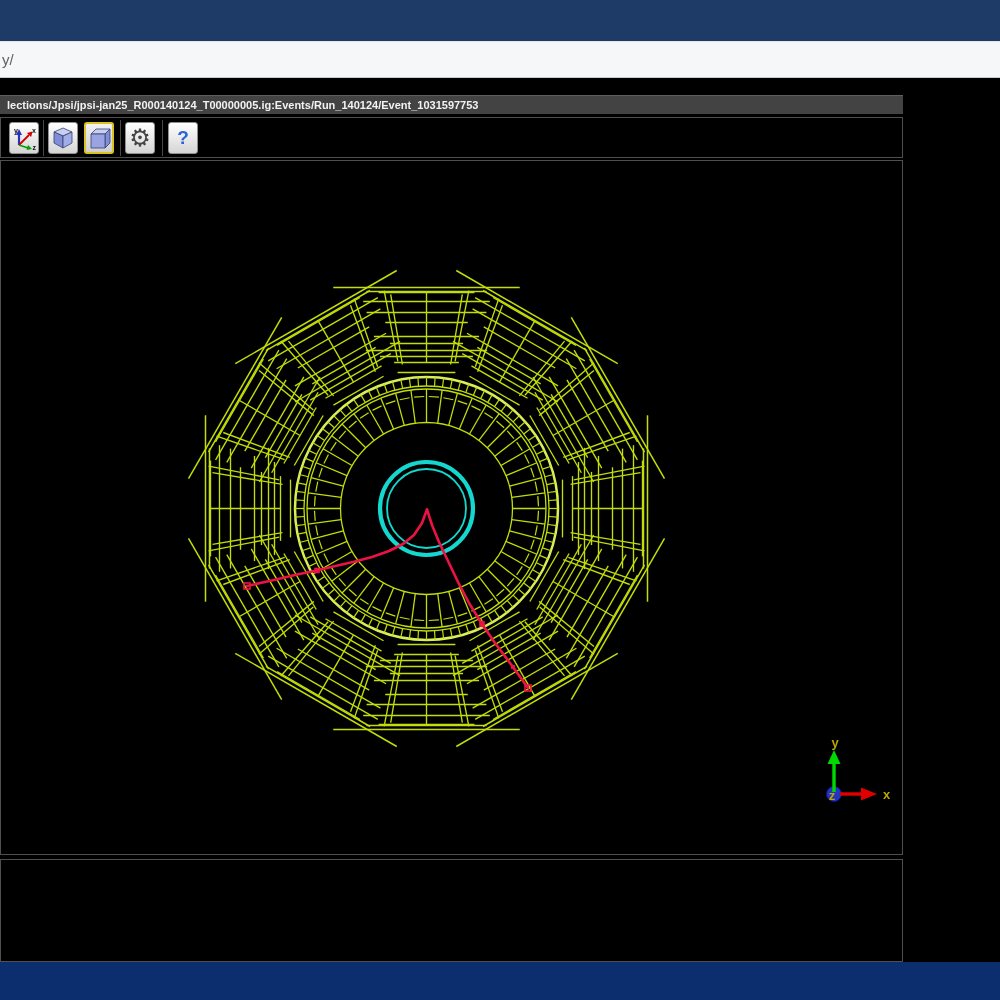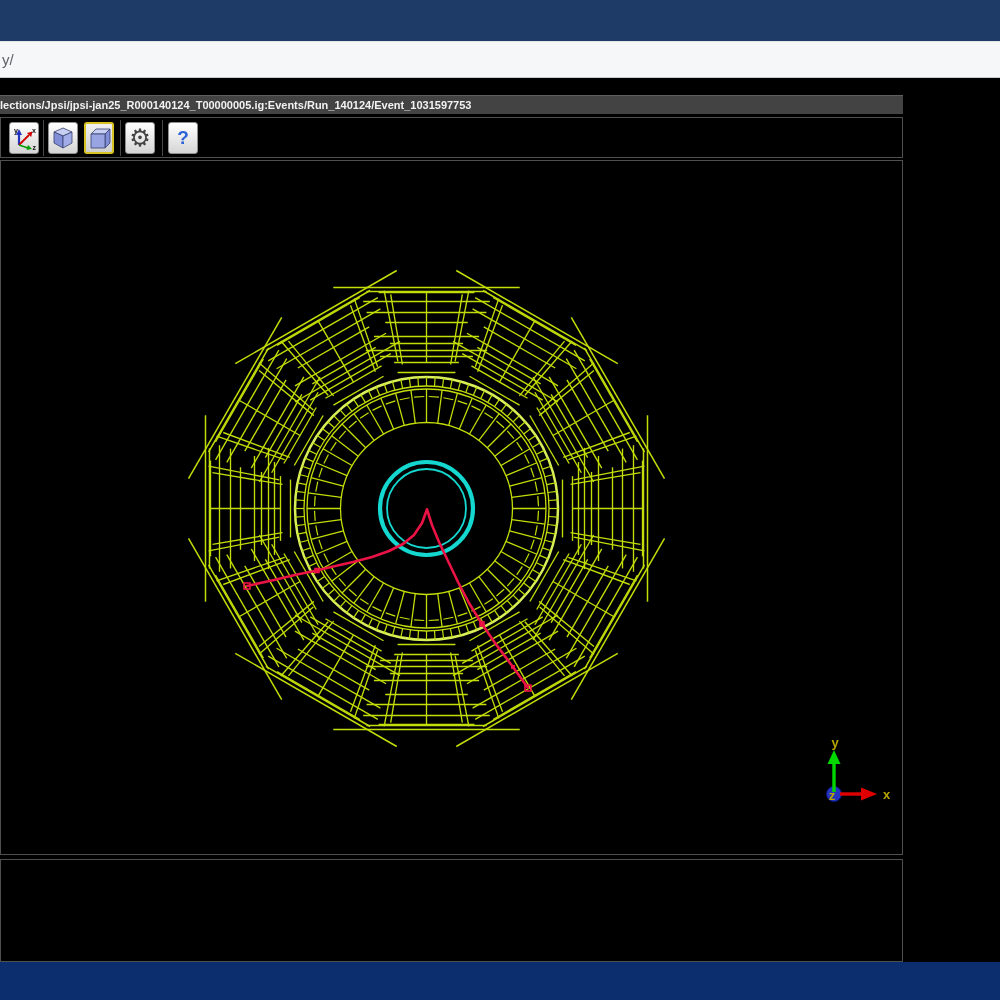--- a/index.html
+++ b/index.html
@@ -5,21 +5,21 @@
   *{margin:0;padding:0;box-sizing:border-box}
   html,body{width:1000px;height:1000px;background:#000;overflow:hidden;
     font-family:"Liberation Sans","DejaVu Sans",sans-serif}
   .abs{position:absolute}
   #top-navy{left:0;top:0;width:1000px;height:41px;background:var(--top-navy,#1e3a66)}
   #address-bar{left:0;top:41px;width:1000px;height:37px;background:var(--address-bg,#f6f7f8);
     border-top:1px solid #e4e5e7;border-bottom:1px solid #c9cbce;display:flex;align-items:center}
   #url-text{color:var(--url-text,#5f6368);font-size:15px;padding-left:2px}
   #event-bar{left:0;top:95px;width:903px;height:19px;background:var(--titlebar-bg,#434343);
     border-top:1px solid #5e5e5e;display:flex;align-items:center}
-  #event-text{color:var(--titlebar-text,#f2f2f2);font-size:11px;font-weight:bold;padding-left:0;white-space:nowrap}
+  #event-text{color:var(--titlebar-text,#f2f2f2);font-size:11px;font-weight:bold;padding-left:7px;white-space:nowrap}
   #toolbar{left:0;top:117px;width:903px;height:41px;background:#000;
     border:1px solid var(--panel-border,#4f4f4f);display:flex;align-items:center;padding-left:8px}
   .tbtn{width:30px;height:32px;border:1px solid #8f8f8f;border-radius:3px;
     background:linear-gradient(#ffffff,#d5d5d5);display:flex;align-items:center;justify-content:center;flex:none;cursor:pointer}
   .tbtn.selected{border:2px solid #d8c322;background:linear-gradient(#f2f2f2,#cfcfcf)}
   .tsep{width:1px;height:36px;background:#484848;flex:none}
   #sep1{margin:0 4px}
   #btn-cube2{margin-left:6px}
   #sep2{margin:0 4px 0 6px}
   #sep3{margin:0 5px 0 7px}

